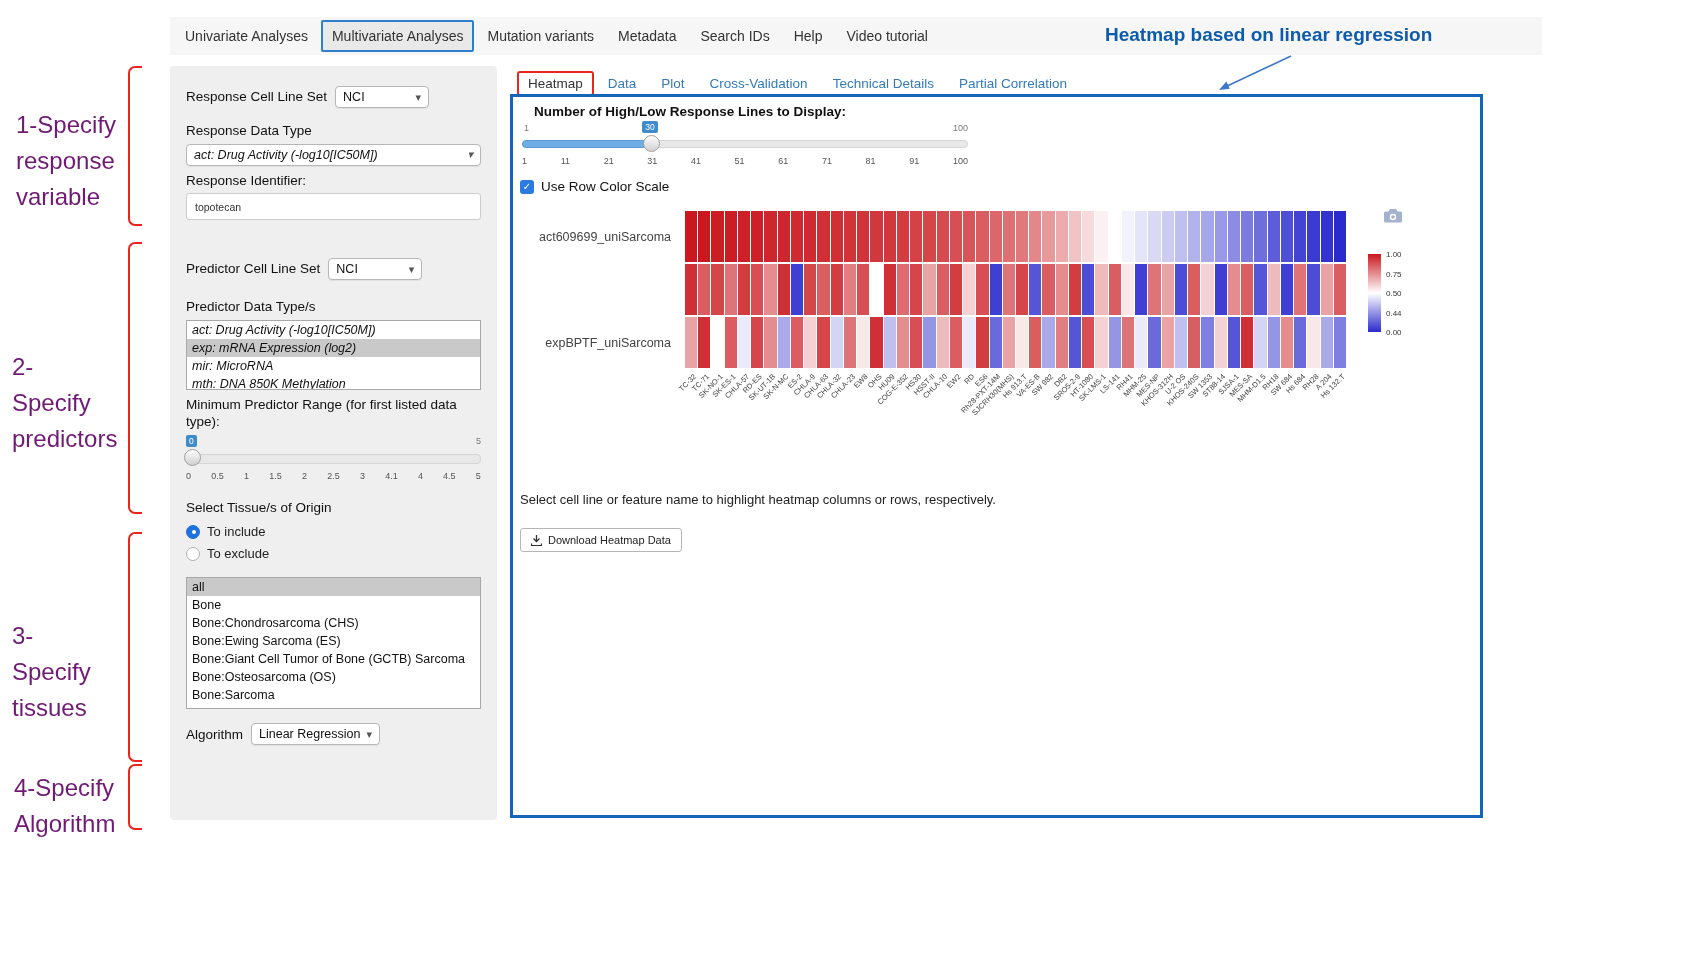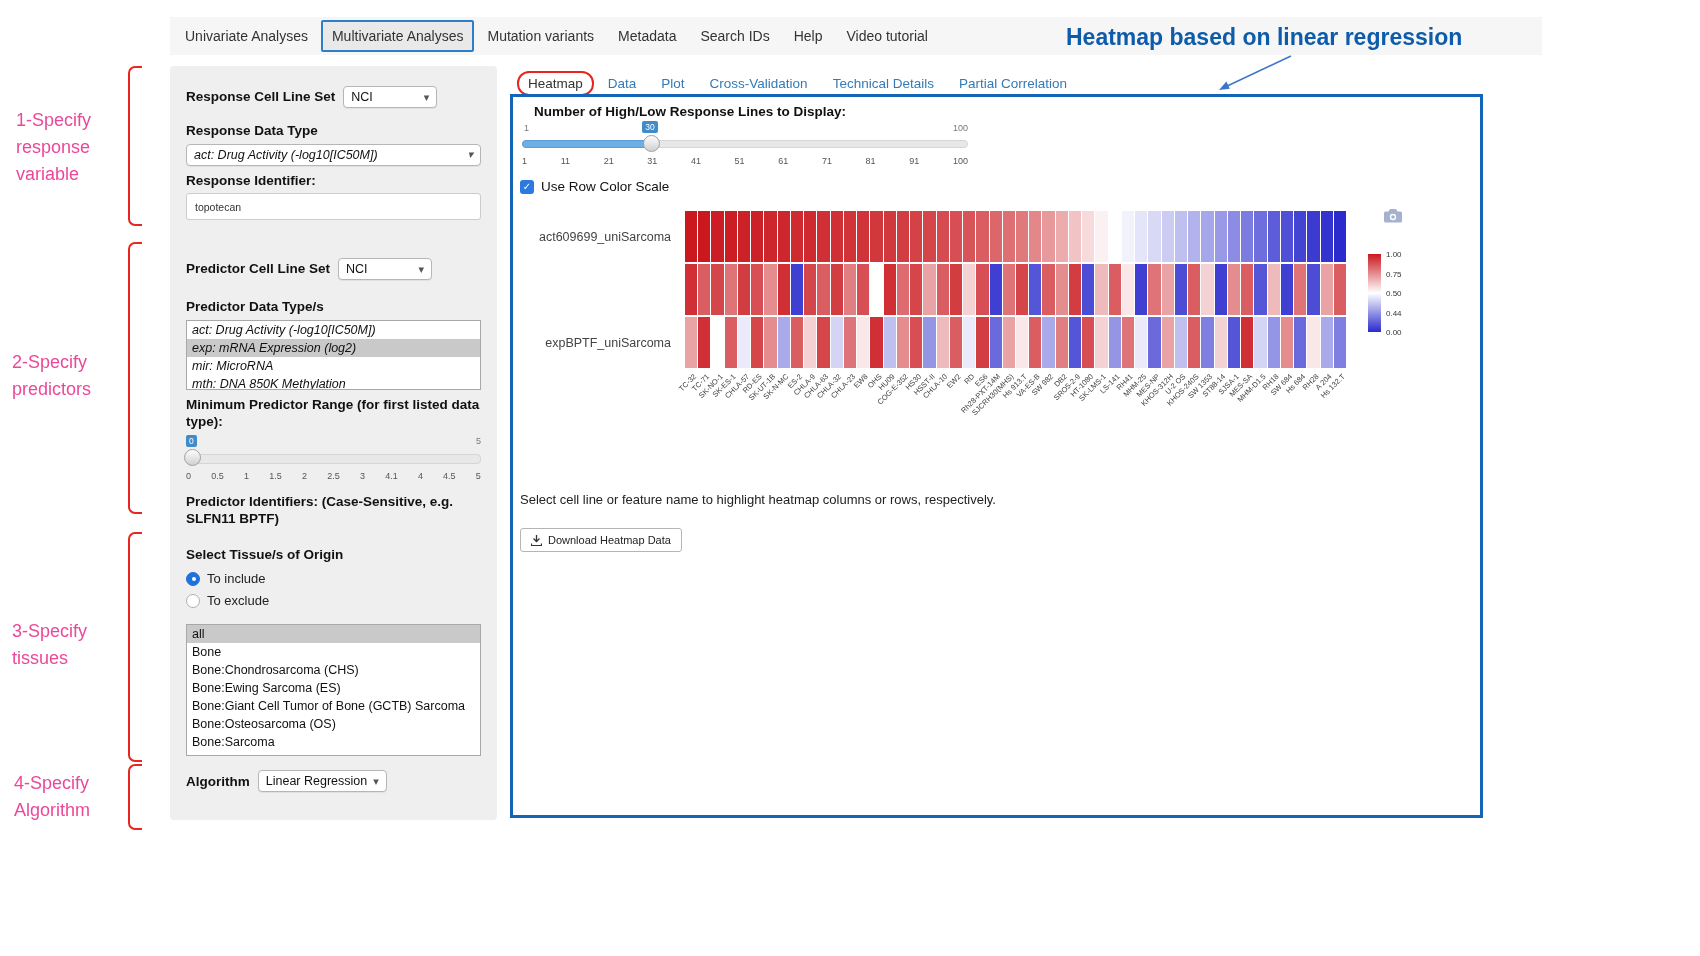--- a/index.html
+++ b/index.html
@@ -4,28 +4,28 @@
 <style>
   html,body{margin:0;padding:0;background:#fff;}
   .page{position:relative;width:1700px;height:956px;background:#fff;font-family:"Liberation Sans",sans-serif;overflow:hidden;}
 
   
   .topnav{position:absolute;left:170px;top:17px;width:1372px;height:38px;background:#f6f6f6;display:flex;align-items:center;padding:0 4px;box-sizing:border-box;gap:2px;}
   .nav-item{font-size:14px;color:#333;padding:8px 11px;cursor:pointer;white-space:nowrap;}
   .nav-item.active{border:2px solid #2e7ec8;background:#e9e9e9;padding:6px 9px;border-radius:2px;}
 
   
-  .blue-heading{position:absolute;left:1066px;top:24px;font-size:23px;font-weight:bold;color:#0d5cab;}
+  .blue-heading{position:absolute;left:1105px;top:24px;font-size:19px;font-weight:bold;color:#0d5cab;}
   .anno-arrow{position:absolute;left:1205px;top:52px;}
-  .step-note{position:absolute;color:#ec4899;font-size:18px;line-height:1.5;}
+  .step-note{position:absolute;color:#701a75;font-size:24px;line-height:1.5;}
   .bracket{position:absolute;left:128px;width:14px;border:2.5px solid #e8251f;border-right:none;border-radius:7px 0 0 7px;box-sizing:border-box;}
 
   
   .sidebar{position:absolute;left:170px;top:66px;width:327px;height:754px;background:#efefef;border-radius:4px;padding:20px 16px;box-sizing:border-box;}
-  .lbl{font-size:13.5px;font-weight:bold;color:#111;margin-bottom:4px;line-height:1.3;}
+  .lbl{font-size:13.5px;font-weight:normal;color:#111;margin-bottom:4px;line-height:1.3;}
   .inline{display:flex;align-items:center;gap:8px;}
   .select{display:inline-flex;align-items:center;justify-content:space-between;background:#fff;border:1px solid #b6b6b6;border-radius:4px;padding:3px 7px;font-size:12.5px;color:#111;min-width:78px;box-shadow:0 1px 1px rgba(0,0,0,.06);cursor:pointer;white-space:nowrap;}
   .select.full{width:100%;box-sizing:border-box;}
   .sel-txt{white-space:nowrap;overflow:hidden;text-overflow:ellipsis;}
   .chev{color:#555;font-size:11px;margin-left:6px;}
   .txt{width:100%;box-sizing:border-box;height:27px;border:1px solid #ccc;border-radius:3px;background:#fff;font-size:10.5px;color:#333;padding:0 8px;font-family:inherit;}
   .listbox{background:#fff;border:1px solid #a8a8a8;font-size:12.5px;color:#111;overflow:hidden;}
   .listbox .opt{padding:1px 5px;white-space:nowrap;line-height:16px;cursor:pointer;}
   .listbox .opt.selected{background:#c9c9c9;}
   .ticks{display:flex;justify-content:space-between;font-size:9px;color:#555;}
@@ -38,21 +38,21 @@
   .radio{width:14px;height:14px;border-radius:50%;border:1px solid #b0b0b0;background:#fff;box-sizing:border-box;position:relative;}
   .radio.on{background:#1e72e0;border-color:#1e72e0;}
   .radio.on::after{content:"";position:absolute;left:4.5px;top:4.5px;width:4px;height:4px;background:#fff;border-radius:50%;}
   .radio-lab{font-size:13px;color:#222;}
   .mt14{margin-top:14px;} .mt18{margin-top:18px;}
   .mb6{margin-bottom:6px;font-style:italic;} .mb14{margin-bottom:14px;} .mb18{margin-bottom:18px;} .mb24{margin-bottom:24px;}
 
   
   .tabs{position:absolute;left:517px;top:71px;display:flex;align-items:center;gap:3px;}
   .tab{font-size:13.5px;color:#337ab7;padding:5px 11px;cursor:pointer;white-space:nowrap;}
-  .tab.active{color:#333;border:2.5px solid #e8251f;border-radius:12px;padding:3px 9px;}
+  .tab.active{color:#333;border:2.5px solid #e8251f;border-radius:3px;padding:3px 9px;}
 
   
   .main-box{position:absolute;left:510px;top:94px;width:973px;height:724px;border:3px solid #1464b8;box-sizing:border-box;background:#fff;}
   .hm-label{position:absolute;left:6px;top:7px;font-size:13.5px;font-weight:bold;color:#111;padding-left:15px;}
   .big-slider{position:absolute;left:9px;top:24px;width:446px;height:34px;}
   .bs-min{position:absolute;left:2px;top:2px;font-size:9px;color:#777;}
   .bs-max{position:absolute;right:0;top:2px;font-size:9px;color:#777;}
   .bs-track{position:absolute;left:0;top:19px;height:8px;width:100%;background:#e8e8e8;border:1px solid #d5d5d5;border-radius:4px;box-sizing:border-box;}
   .bs-fill{position:absolute;left:0;top:19px;height:8px;width:29%;background:#6faee3;border:1px solid #5a9bd8;border-radius:4px 0 0 4px;box-sizing:border-box;}
   .bs-handle{position:absolute;top:14px;left:calc(29% - 8px);width:17px;height:17px;border-radius:50%;background:linear-gradient(#fdfdfd,#d0d0d0);border:1px solid #a0a0a0;box-sizing:border-box;cursor:pointer;}
@@ -153,21 +153,20 @@
         <span>1.5</span>
         <span>2</span>
         <span>2.5</span>
         <span>3</span>
         <span>4.1</span>
         <span>4</span>
         <span>4.5</span>
         <span>5</span>
       </div>
 
-    <div class="lbl">Predictor Identifiers: (Case-Sensitive, e.g. SLFN11 BPTF)</div>
 
     <div class="lbl mt18" style="margin-bottom:8px;">Select Tissue/s of Origin</div>
     <div class="radio-row">
       <span class="radio on"></span>
       <span class="radio-lab">To include</span>
     </div>
     <div class="radio-row" style="margin-bottom:16px;">
       <span class="radio"></span>
       <span class="radio-lab">To exclude</span>
     </div>

